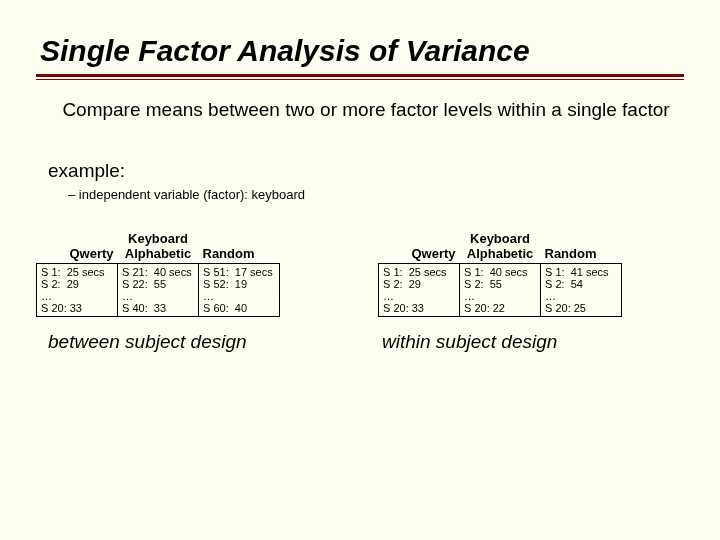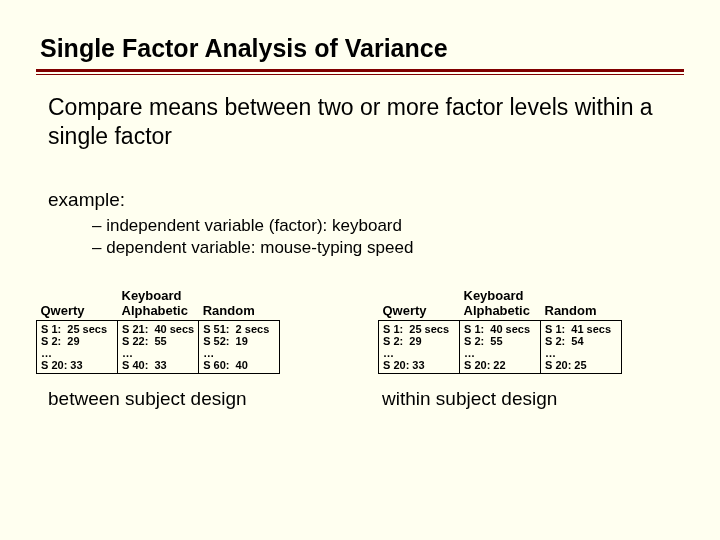--- a/index.html
+++ b/index.html
@@ -9,91 +9,92 @@
     height: 540px;
     background: #fffff0;
     font-family: Verdana, Geneva, sans-serif;
     color: #000;
   }
   .slide {
     padding: 34px 36px 0 36px;
     box-sizing: border-box;
   }
   .title {
-    font-size: 25px;
+    font-size: 30px;
     font-weight: bold;
+    font-style: italic;
     margin: 0 0 6px 4px;
   }
   .rule1 { height: 3px; background: #800000; margin-bottom: 2px; }
   .rule2 { height: 1px; background: #800000; }
   .intro {
-    font-size: 23px;
+    font-size: 19px;
     margin: 18px 0 0 12px;
     line-height: 1.25;
+    text-align: center;
   }
   .example-label {
     font-size: 19px;
     margin: 38px 0 4px 12px;
   }
   .bullets {
-    font-size: 17px;
-    margin-left: 56px;
+    font-size: 13px;
+    margin-left: 32px;
     line-height: 1.35;
   }
   .tables-row {
     display: flex;
     margin-top: 26px;
     gap: 36px;
   }
   .design-block { flex: 1; }
   .tbl {
     border-collapse: collapse;
     font-size: 11px;
     font-family: Arial, sans-serif;
   }
   .tbl td {
     border: 1px solid #000;
     padding: 2px 4px 2px 4px;
     vertical-align: top;
     min-width: 72px;
-    font-weight: bold;
   }
   .tbl .hdr-row td {
     border-left: none;
     border-right: none;
     border-top: none;
     vertical-align: bottom;
     font-weight: bold;
     font-size: 13px;
     padding-bottom: 2px;
   }
-  .tbl .hdr-row td:first-child { border-left: none; }
-  .hdr-center { text-align: left; margin-top: 42px; }
+  .tbl .hdr-row td:first-child { border-left: none; text-align: right; }
+  .hdr-center { text-align: center; margin-top: 42px; }
   .caption {
     font-size: 19px;
     margin-top: 14px;
     margin-left: 12px;
+    font-style: italic;
   }
   .caption.right { text-align: left; margin-left: 4px; }
   .cell-line { white-space: nowrap; }
 </style>
 </head>
 <body>
 
 <div class="slide">
   <h1 class="title">Single Factor Analysis of Variance</h1>
   <div class="rule1"></div>
   <div class="rule2"></div>
 
   <div class="intro">Compare means between two or more factor levels within a single factor</div>
 
   <div class="example-label">example:</div>
   <div class="bullets">
     <div>– independent variable (factor): keyboard</div>
-    <div>– dependent variable: mouse-typing speed</div>
   </div>
 
   <div class="tables-row">
 
     <div class="design-block">
       <table class="tbl">
         <tbody>
             <tr class="hdr-row">
           <td><br><span>Qwerty</span></td>
           <td class="hdr-center"><span>Keyboard</span><br><span>Alphabetic</span></td>
@@ -106,21 +107,21 @@
             <span>…</span><br>
             <span class="cell-line"><span>S 20:</span>&nbsp;<span>33</span></span>
           </td>
           <td>
             <span class="cell-line"><span>S 21:</span>&nbsp;&nbsp;<span>40 secs</span></span><br>
             <span class="cell-line"><span>S 22:</span>&nbsp;&nbsp;<span>55</span></span><br>
             <span>…</span><br>
             <span class="cell-line"><span>S 40:</span>&nbsp;&nbsp;<span>33</span></span>
           </td>
           <td>
-            <span class="cell-line"><span>S 51:</span>&nbsp;&nbsp;<span>2 secs</span></span><br>
+            <span class="cell-line"><span>S 51:</span>&nbsp;&nbsp;<span>17 secs</span></span><br>
             <span class="cell-line"><span>S 52:</span>&nbsp;&nbsp;<span>19</span></span><br>
             <span>…</span><br>
             <span class="cell-line"><span>S 60:</span>&nbsp;&nbsp;<span>40</span></span>
           </td>
         </tr>
       </tbody>
         </table>
       <div class="caption">between subject design</div>
     </div>
 

